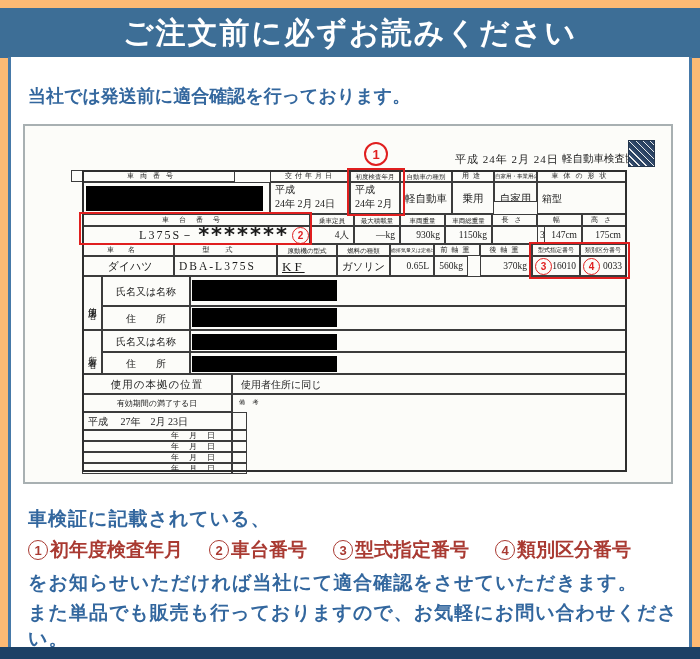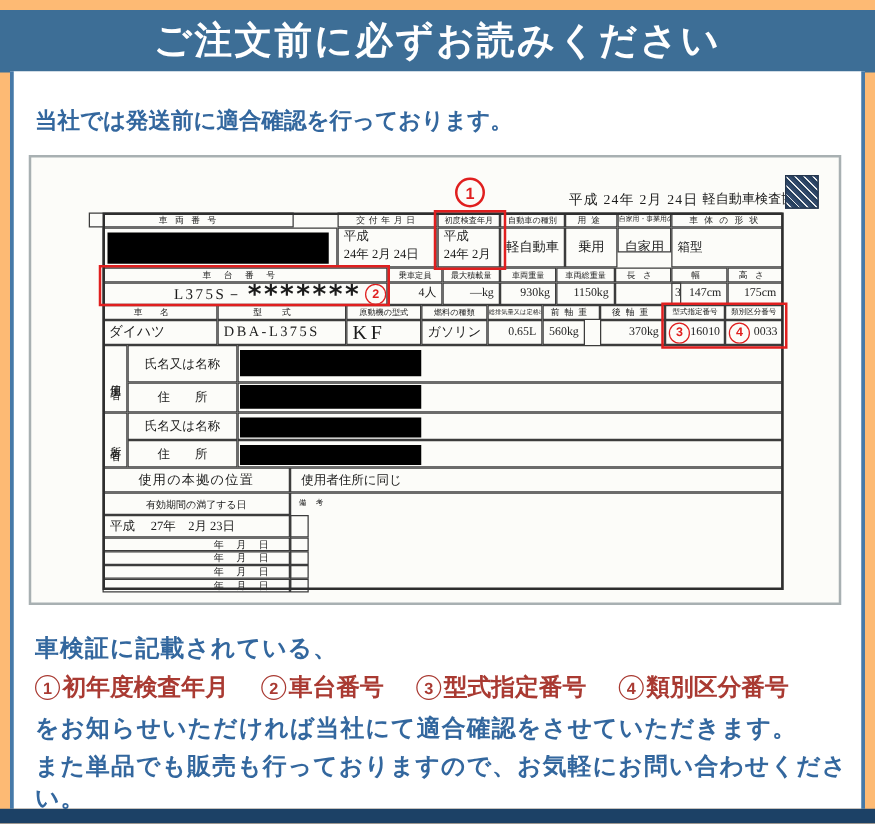--- a/index.html
+++ b/index.html
@@ -109,23 +109,23 @@
     <div class="cell hd ls" style="left:57px;top:118px;width:92px;height:12px;letter-spacing:14px;">車名</div>
     <div class="cell hd ls" style="left:149px;top:118px;width:103px;height:12px;letter-spacing:16px;">型式</div>
     <div class="cell hd" style="left:252px;top:118px;width:60px;height:12px;font-size:6.5px;">原動機の型式</div>
     <div class="cell hd" style="left:312px;top:118px;width:53px;height:12px;font-size:6.5px;">燃料の種類</div>
     <div class="cell hd" style="left:365px;top:118px;width:44px;height:12px;font-size:5px;">総排気量又は定格出力</div>
     <div class="cell hd ls" style="left:409px;top:118px;width:46px;height:12px;letter-spacing:4px;">前軸重</div>
     <div class="cell hd ls" style="left:455px;top:118px;width:52px;height:12px;letter-spacing:4px;">後軸重</div>
     <div class="cell hd" style="left:507px;top:118px;width:48px;height:12px;font-size:6px;">型式指定番号</div>
     <div class="cell hd" style="left:555px;top:118px;width:46px;height:12px;font-size:6px;">類別区分番号</div>
 
-    <div class="cell v10" style="left:57px;top:130px;width:92px;height:20px;line-height:19px;font-size:11px;">ダイハツ</div>
+    <div class="cell v10" style="left:57px;top:130px;width:92px;height:20px;line-height:19px;font-size:11px;text-align:center;">ダイハツ</div>
     <div class="cell v10" style="left:149px;top:130px;width:103px;height:20px;line-height:19px;font-size:11.5px;letter-spacing:2px;">DBA-L375S</div>
-    <div class="cell v10" style="left:252px;top:130px;width:60px;height:20px;line-height:19px;font-size:16px;letter-spacing:3px;">KF</div>
+    <div class="cell v10" style="left:252px;top:130px;width:60px;height:20px;line-height:19px;font-size:13px;letter-spacing:3px;text-decoration:underline;">KF</div>
     <div class="cell vc" style="left:312px;top:130px;width:53px;height:20px;line-height:19px;">ガソリン</div>
     <div class="cell vr" style="left:365px;top:130px;width:44px;height:20px;line-height:19px;">0.65L</div>
     <div class="cell vr" style="left:409px;top:130px;width:34px;height:20px;line-height:19px;">560kg</div>
     <div class="cell vr" style="left:455px;top:130px;width:52px;height:20px;line-height:19px;">370kg</div>
     <div class="cell numcell" style="left:507px;top:130px;width:48px;height:20px;">
       <span class="rc">3</span>
       <span>16010</span>
     </div>
     <div class="cell numcell" style="left:555px;top:130px;width:46px;height:20px;">
       <span class="rc">4</span>

